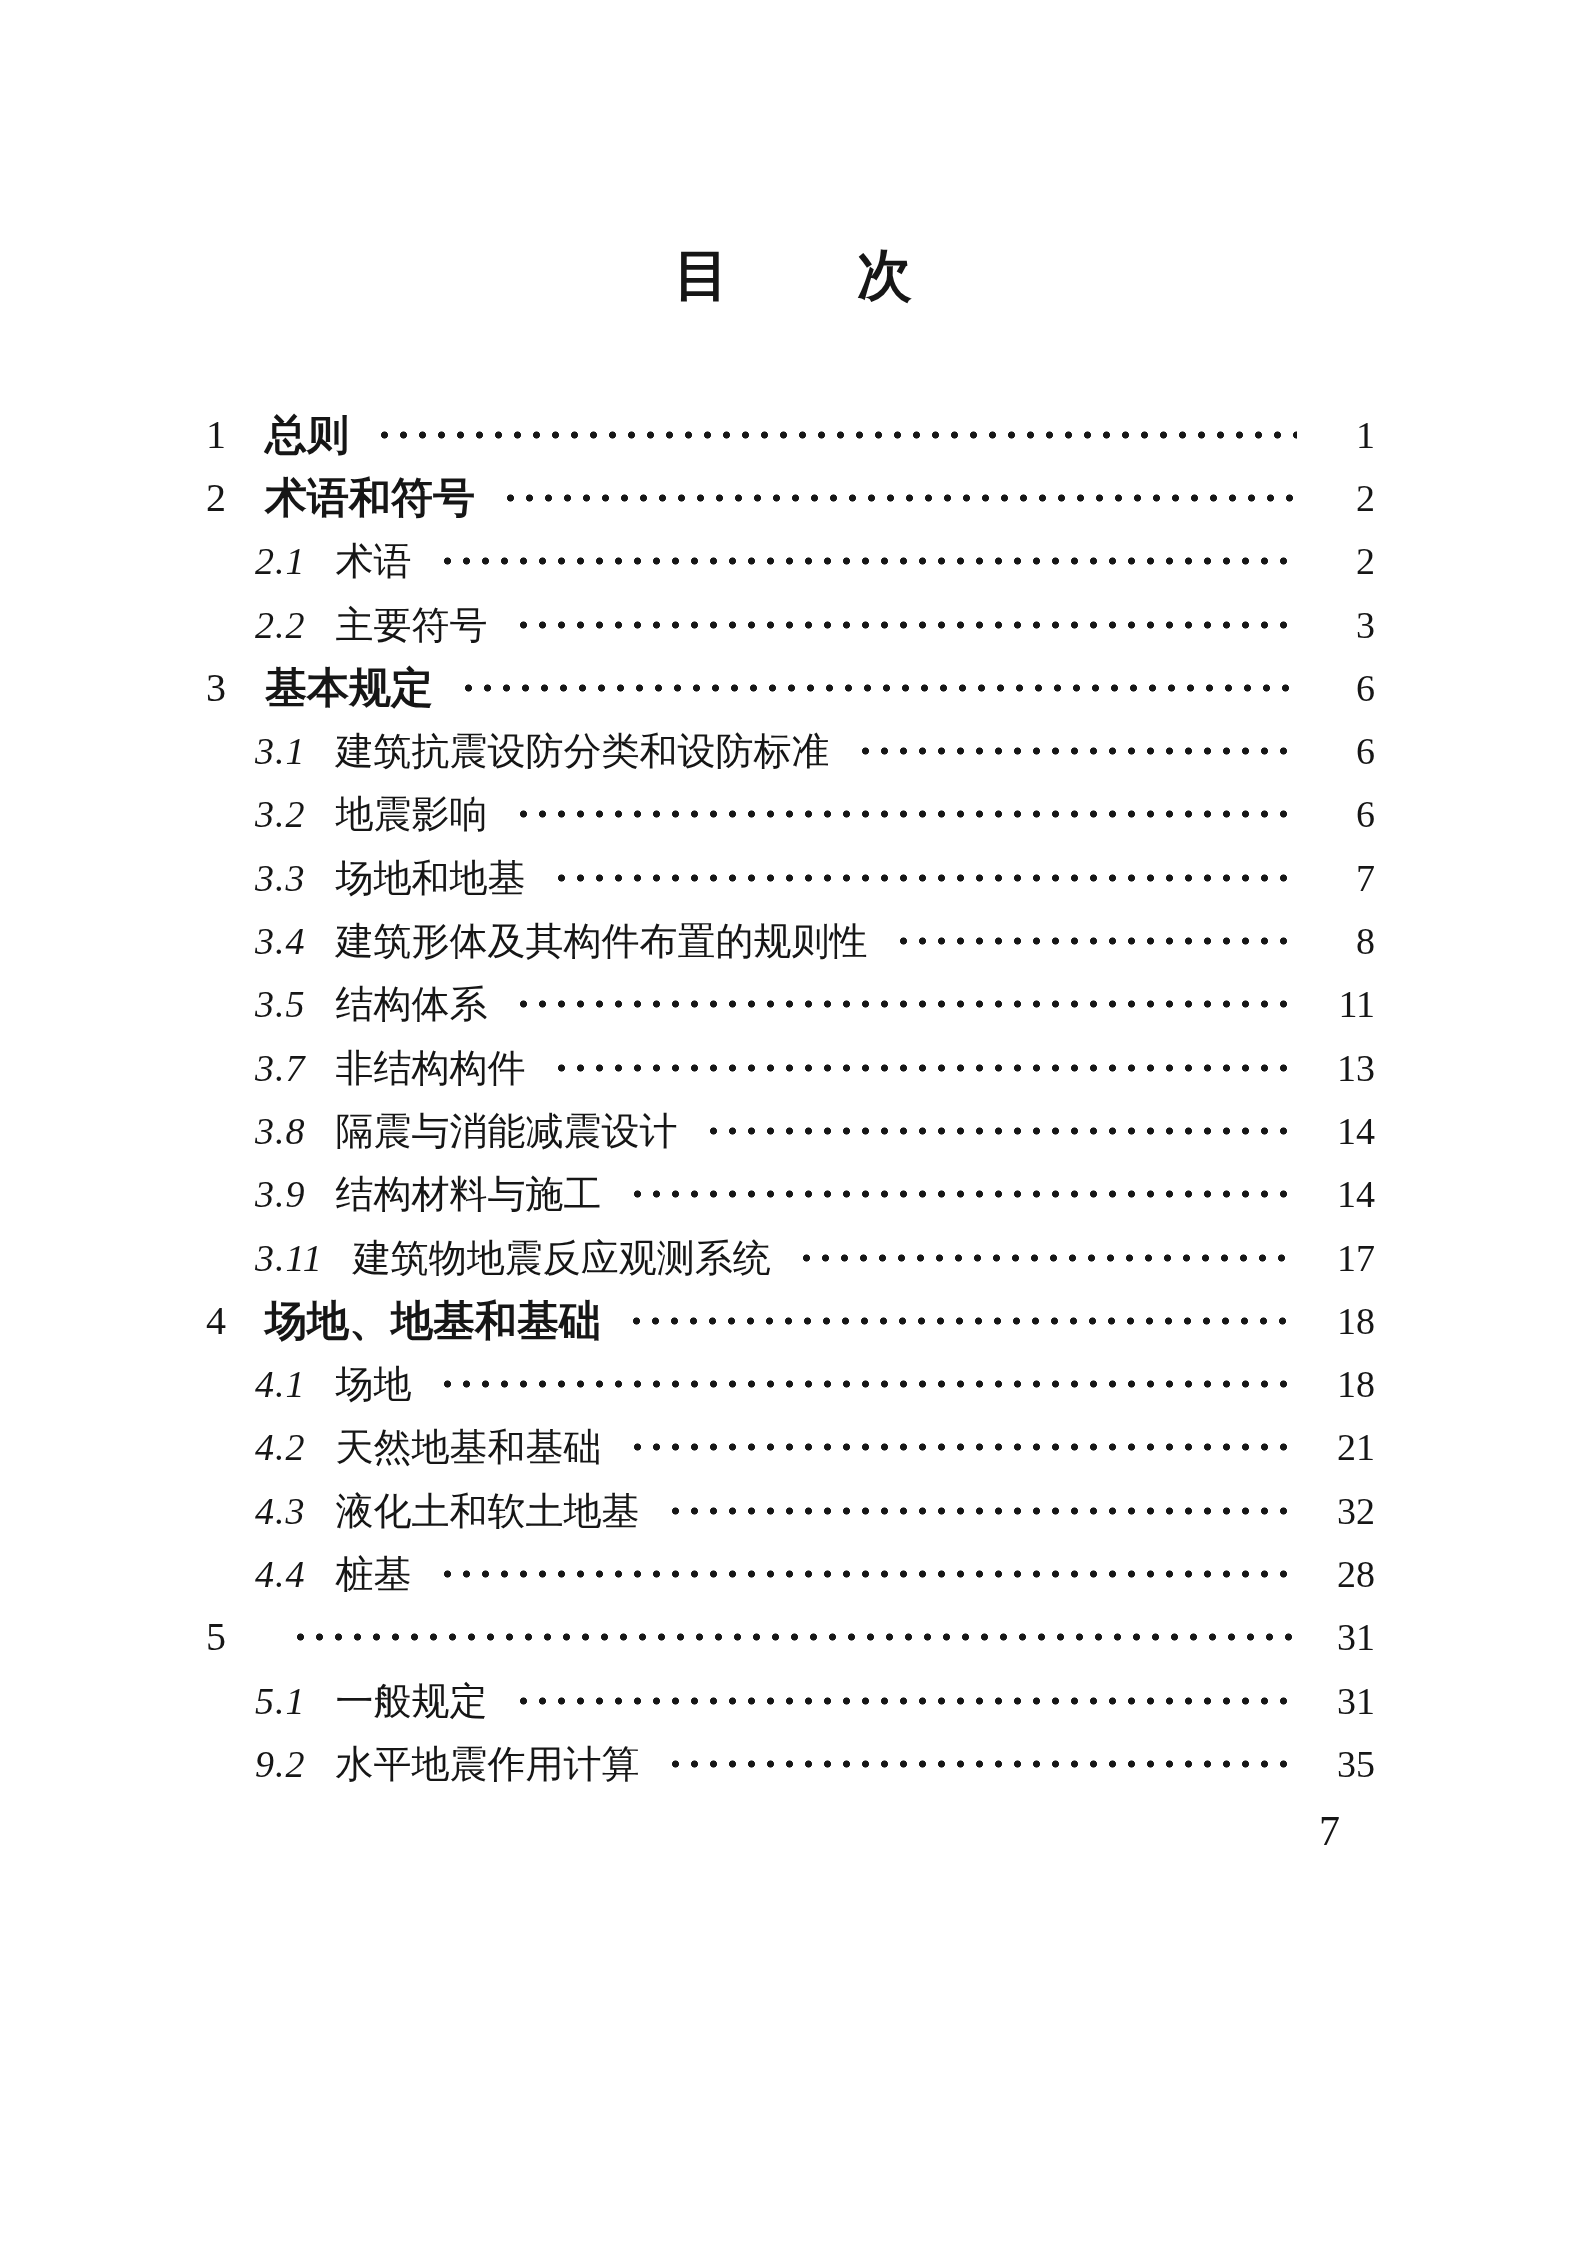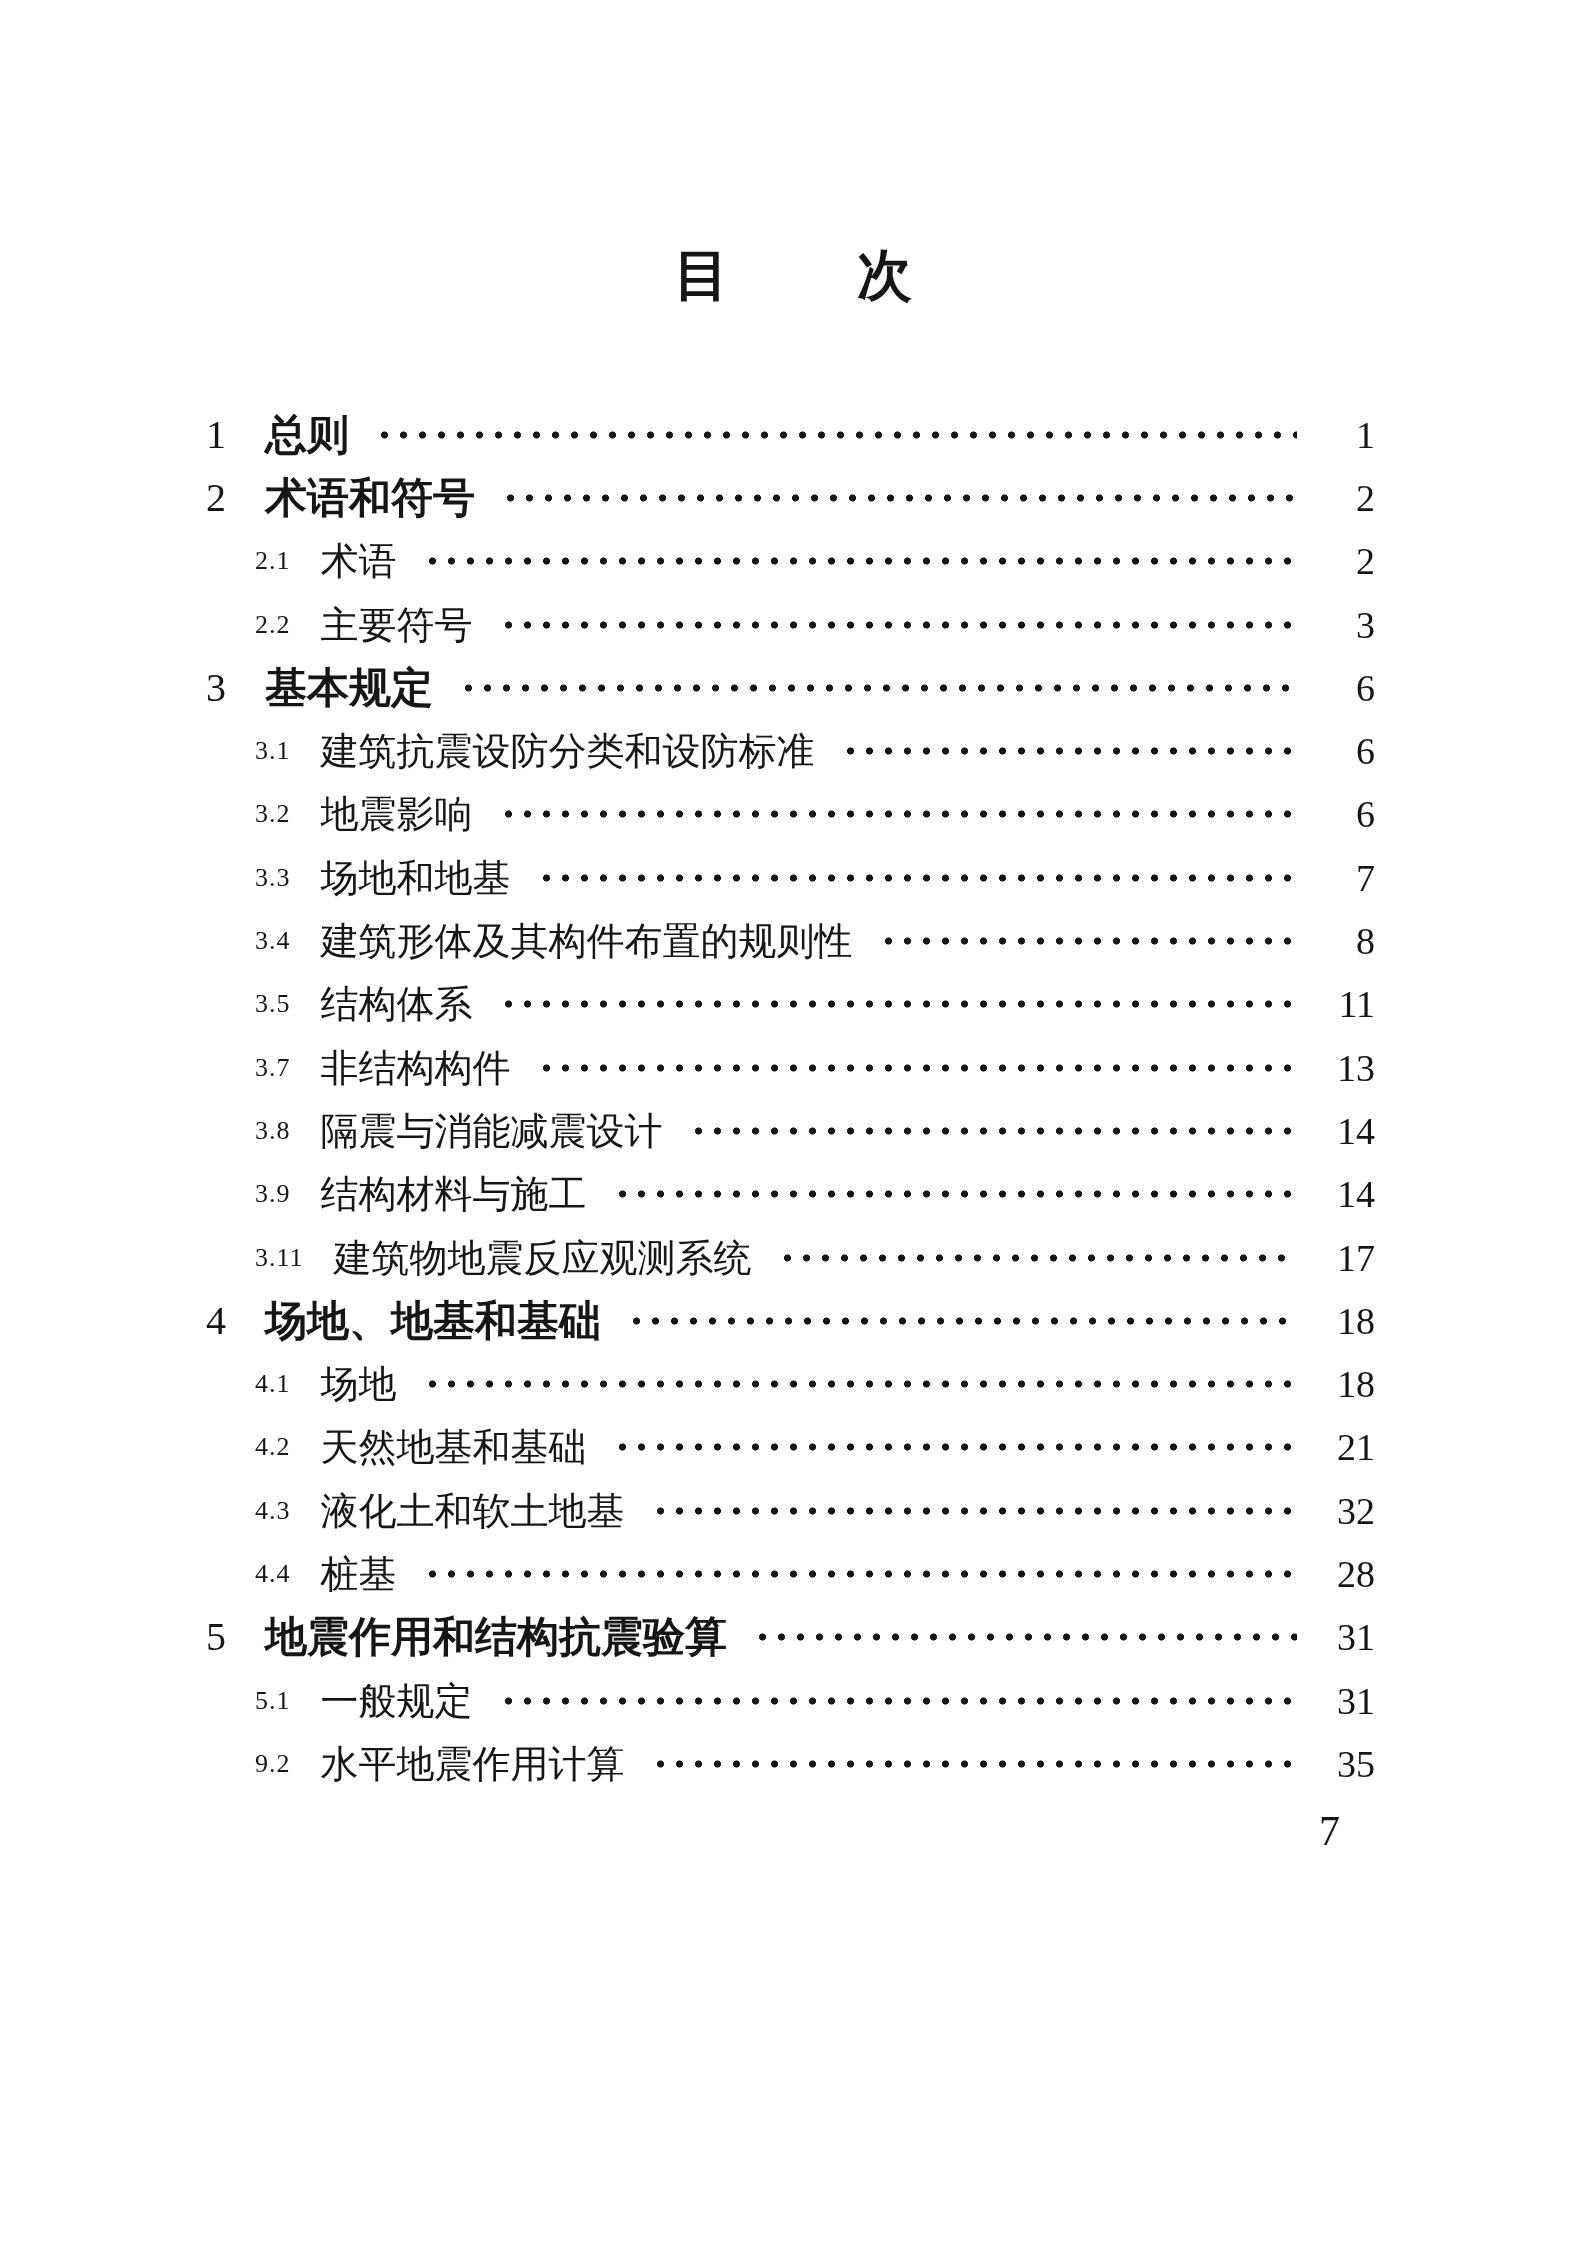--- a/index.html
+++ b/index.html
@@ -40,21 +40,21 @@
   }
   .toc-row.level-2 {
     padding-left: 255px;
     font-size: 38px;
   }
   .toc-row .num {
     line-height: 1;
     letter-spacing: 1px;
   }
   .toc-row.level-1 .num { margin-right: 38px; font-size: 40px; }
-  .toc-row.level-2 .num { margin-right: 30px; font-size: 26px; }
+  .toc-row.level-2 .num { margin-right: 30px; font-size: 38px; font-style: italic; }
   .toc-row .title {
     line-height: 1;
   }
   .toc-row.level-1 .title { font-weight: 700; }
   .toc-row .dots {
     flex: 1;
     height: 8px;
     margin-left: 26px;
     margin-right: 14px;
     background-image: radial-gradient(circle, #161616 3.2px, rgba(0,0,0,0) 3.9px);
@@ -215,21 +215,20 @@
 
   <div class="toc-row level-2">
     <span class="num">4.4</span>
     <span class="title">桩基</span>
     <span class="dots"></span>
     <span class="page">28</span>
   </div>
 
   <div class="toc-row level-1">
     <span class="num">5</span>
-    <span class="title">地震作用和结构抗震验算</span>
     <span class="dots"></span>
     <span class="page">31</span>
   </div>
 
   <div class="toc-row level-2">
     <span class="num">5.1</span>
     <span class="title">一般规定</span>
     <span class="dots"></span>
     <span class="page">31</span>
   </div>

